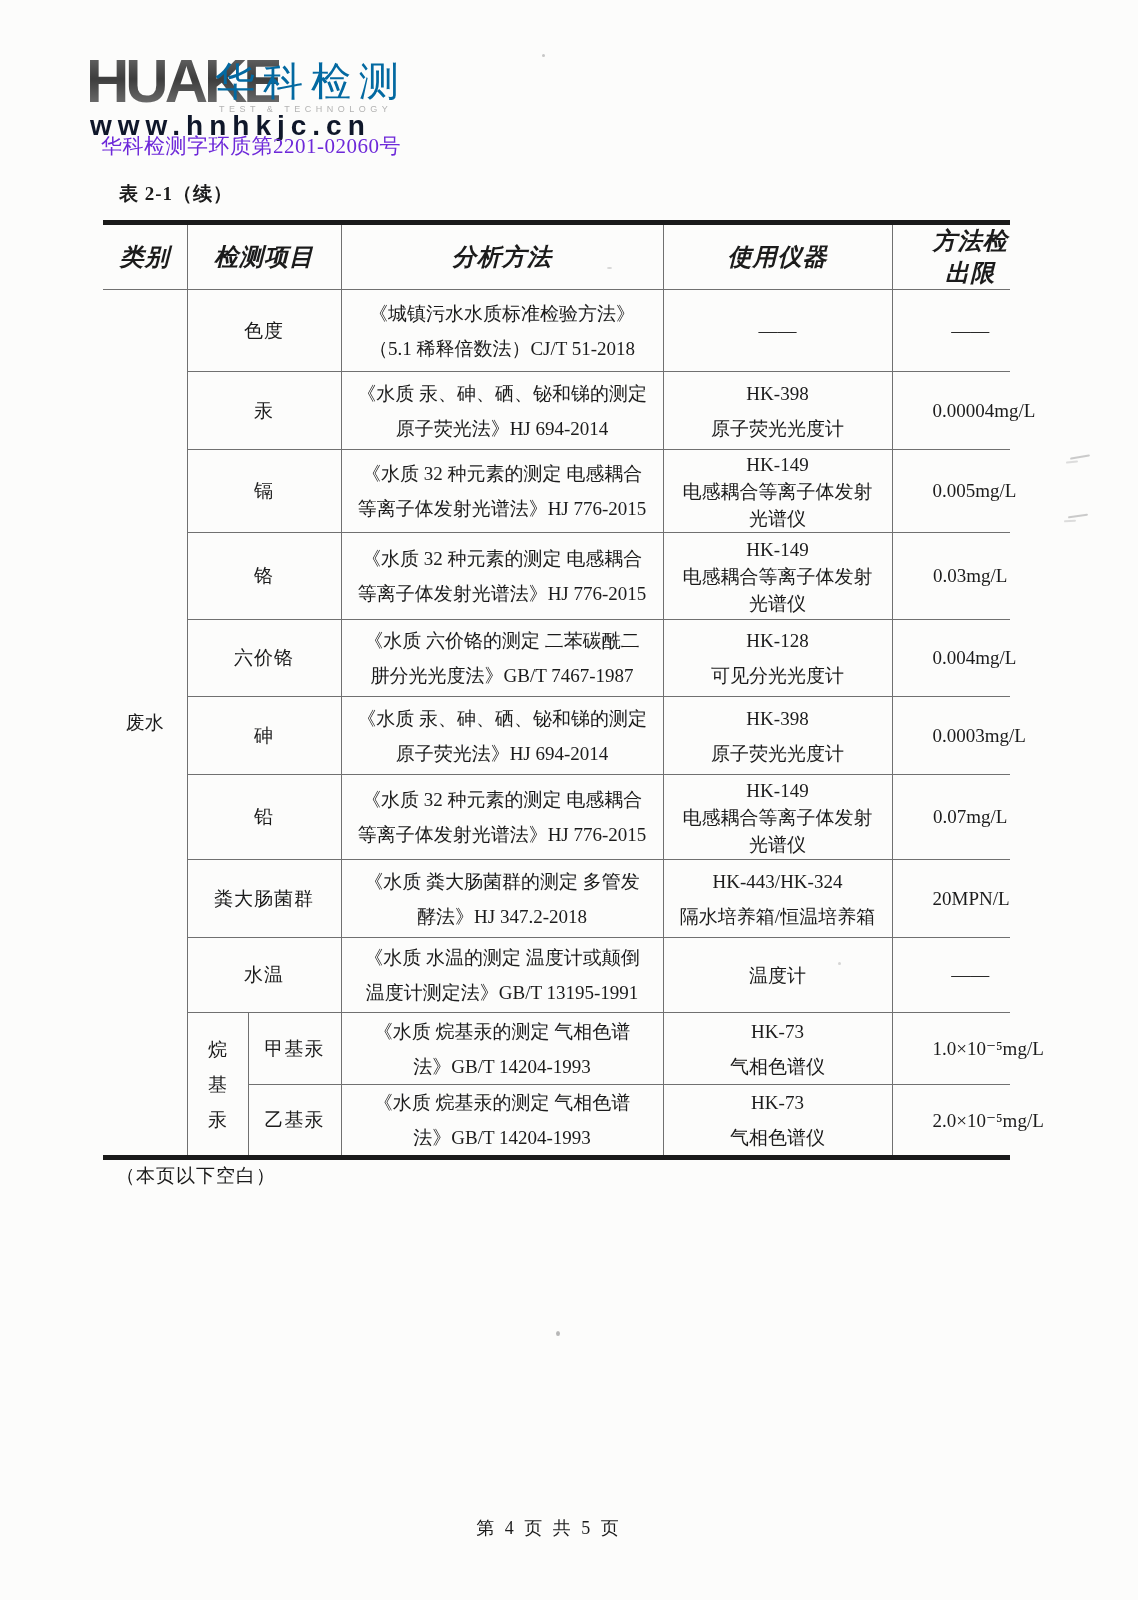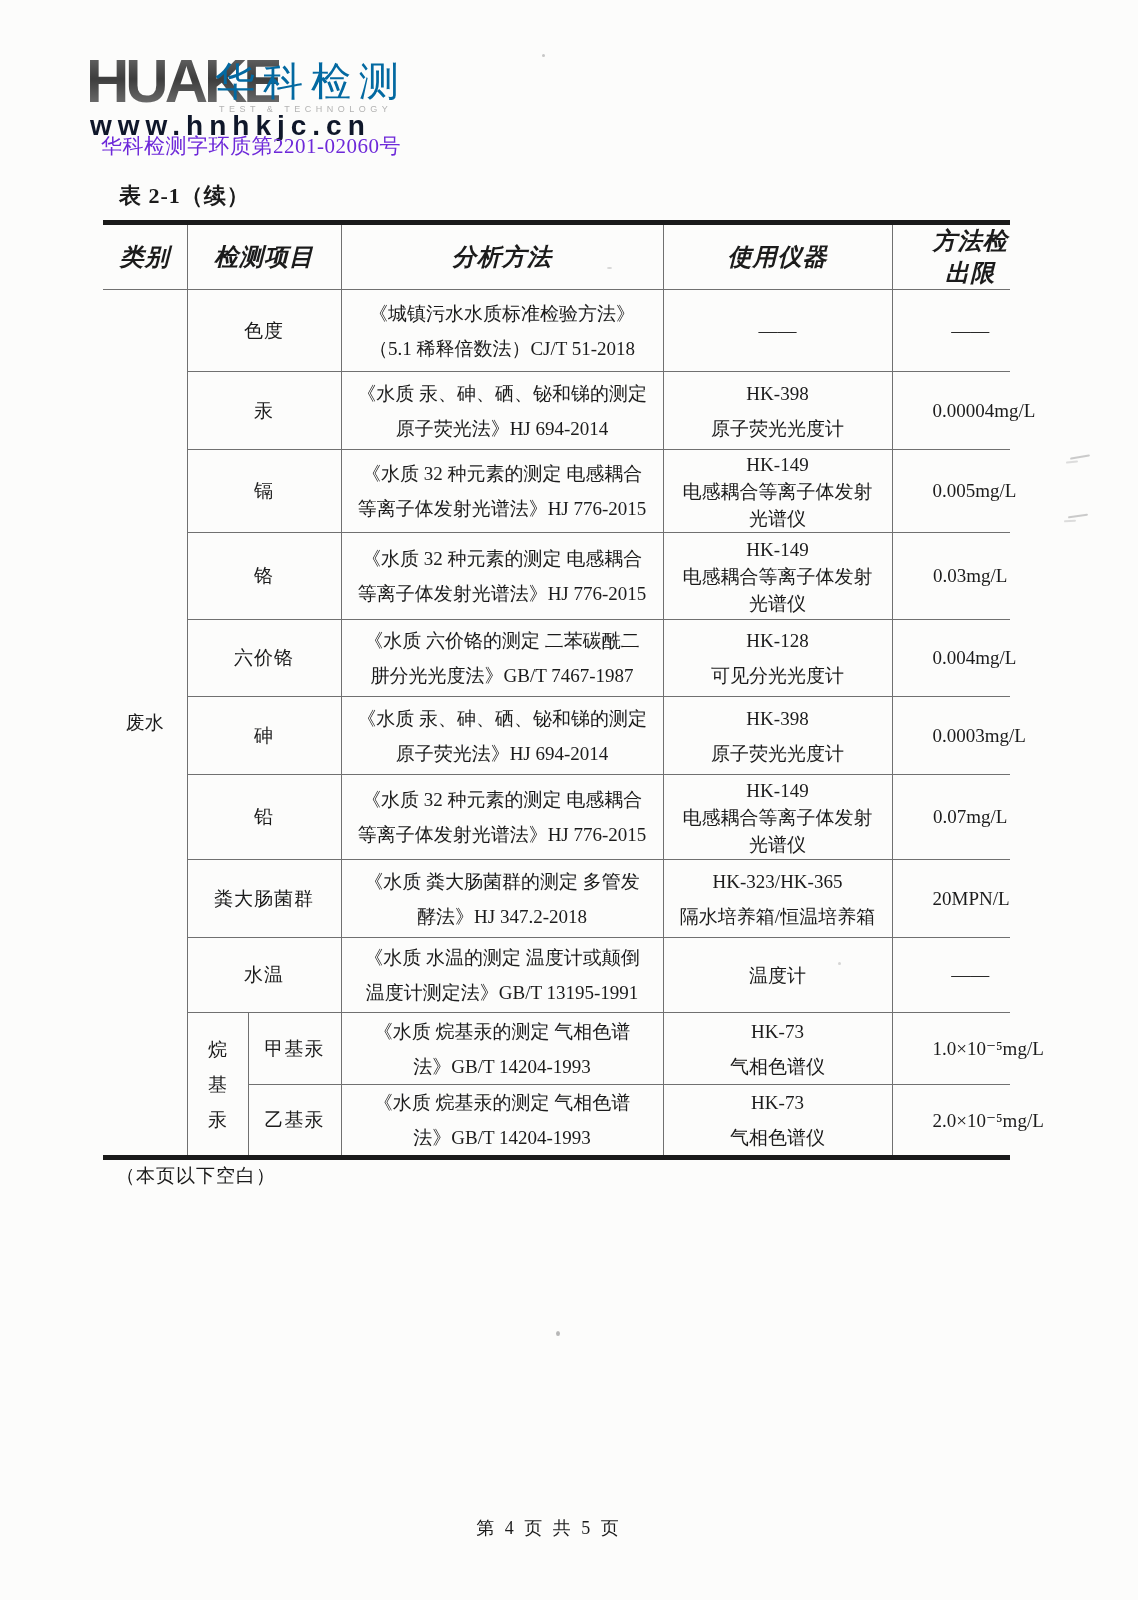--- a/index.html
+++ b/index.html
@@ -33,21 +33,21 @@
     left:219px; top:104px;
     font-family:"Liberation Sans","DejaVu Sans",sans-serif;
     font-size:9px; letter-spacing:4.5px; color:#b3b3b3;
   }
   .website {
     left:90px; top:110px;
     font-family:"Liberation Sans","DejaVu Sans",sans-serif;
     font-weight:700; font-size:28px; letter-spacing:6px; color:#0f172a;
   }
   .doc-number { left:94px; top:132px; font-size:21px; letter-spacing:0.5px; color:#6d28d9;margin-left:7px; }
-  .table-title { left:119px; top:181px; font-size:22px; font-weight:700; letter-spacing:1px; }
+  .table-title { left:119px; top:181px; font-size:19px; font-weight:700; letter-spacing:1px; }
 
   
   table.main {
     position:absolute; left:103px; top:220px;
     width:907px; table-layout:fixed; border-collapse:collapse;
     border-top:5px solid #1a1a1a;
     border-bottom:5px solid #1a1a1a;
   }
   td,th { border:1px solid #707070; text-align:center; vertical-align:middle; padding:0 2px; }
   th { font-size:24px; font-weight:700; letter-spacing:1px;font-style:italic; }
@@ -193,21 +193,21 @@
     <td class="no-right limit-cell">0.07mg/L</td>
   </tr>
 
   <tr style="height:78px">
     <td colspan="2" class="item-cell">粪大肠菌群</td>
     <td>
       <div class="line">《水质 粪大肠菌群的测定 多管发</div>
       <div class="line">酵法》HJ 347.2-2018</div>
     </td>
     <td>
-      <div class="line">HK-323/HK-365</div>
+      <div class="line">HK-443/HK-324</div>
       <div class="line">隔水培养箱/恒温培养箱</div>
     </td>
     <td class="no-right limit-cell">20MPN/L</td>
   </tr>
 
   <tr style="height:75px">
     <td colspan="2" class="item-cell">水温</td>
     <td>
       <div class="line">《水质 水温的测定 温度计或颠倒</div>
       <div class="line">温度计测定法》GB/T 13195-1991</div>

